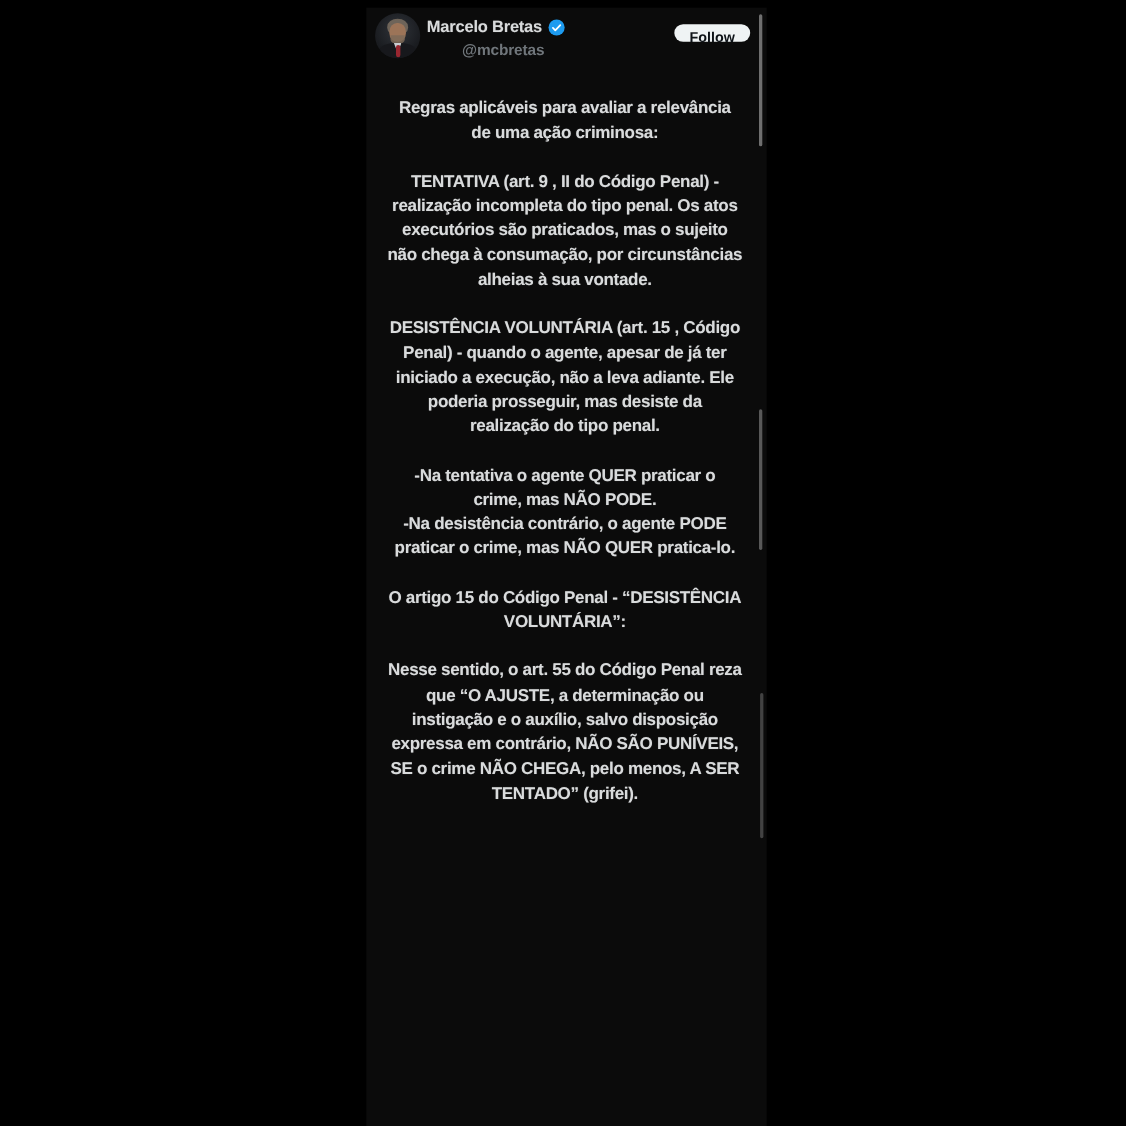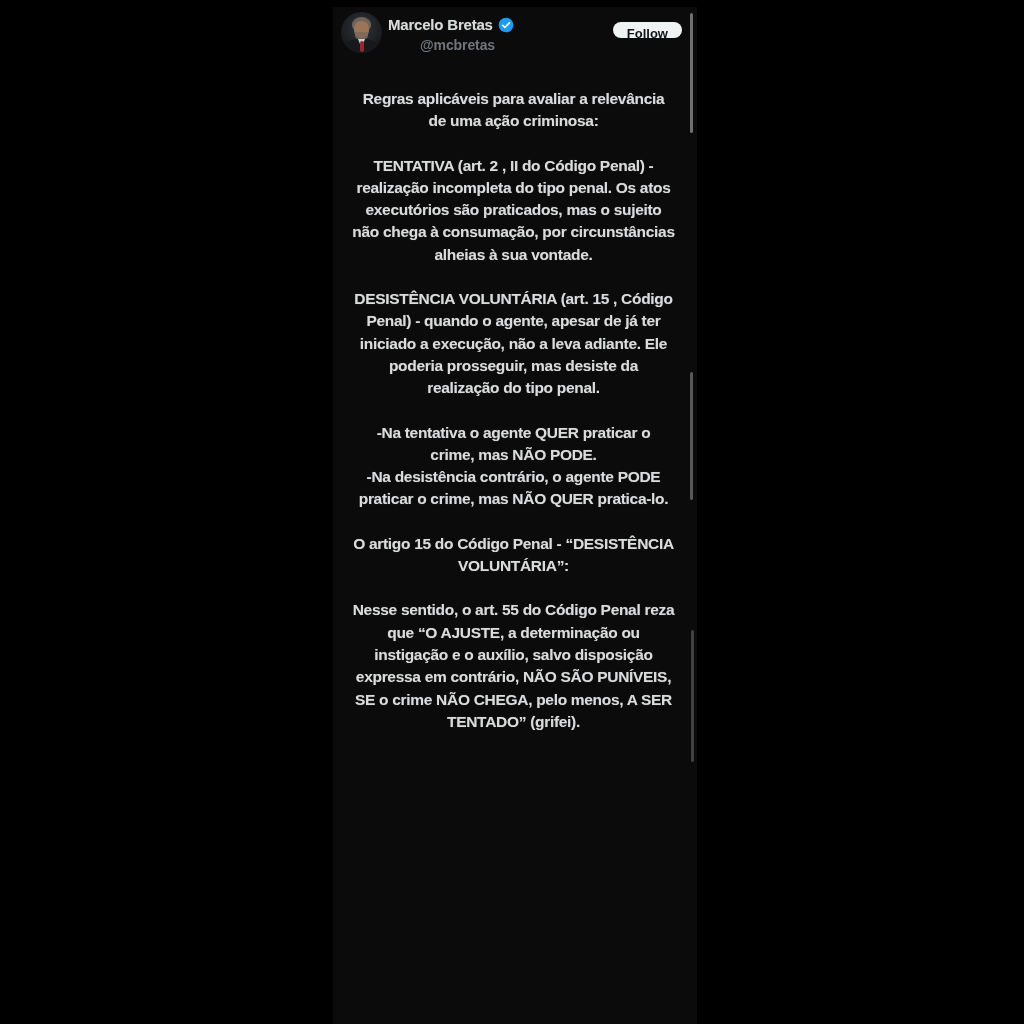--- a/index.html
+++ b/index.html
@@ -125,21 +125,21 @@
     </svg>
   </div>
 
   <div class="author-handle">@mcbretas</div>
 
   <button class="follow-btn">Follow</button>
 
   <div class="tweet-body">
     <p>Regras aplicáveis para avaliar a relevância
 de uma ação criminosa:</p>
-    <p>TENTATIVA (art. 2 , II do Código Penal) -
+    <p>TENTATIVA (art. 9 , II do Código Penal) -
 realização incompleta do tipo penal. Os  atos
 executórios são praticados, mas o sujeito
 não chega à consumação, por circunstâncias
 alheias à sua vontade.</p>
     <p>DESISTÊNCIA VOLUNTÁRIA (art. 15 , Código
 Penal) -  quando o agente, apesar de já ter
 iniciado a execução, não a leva adiante. Ele
 poderia prosseguir, mas desiste da
 realização do tipo penal.</p>
     <p>-Na tentativa o agente QUER praticar o

